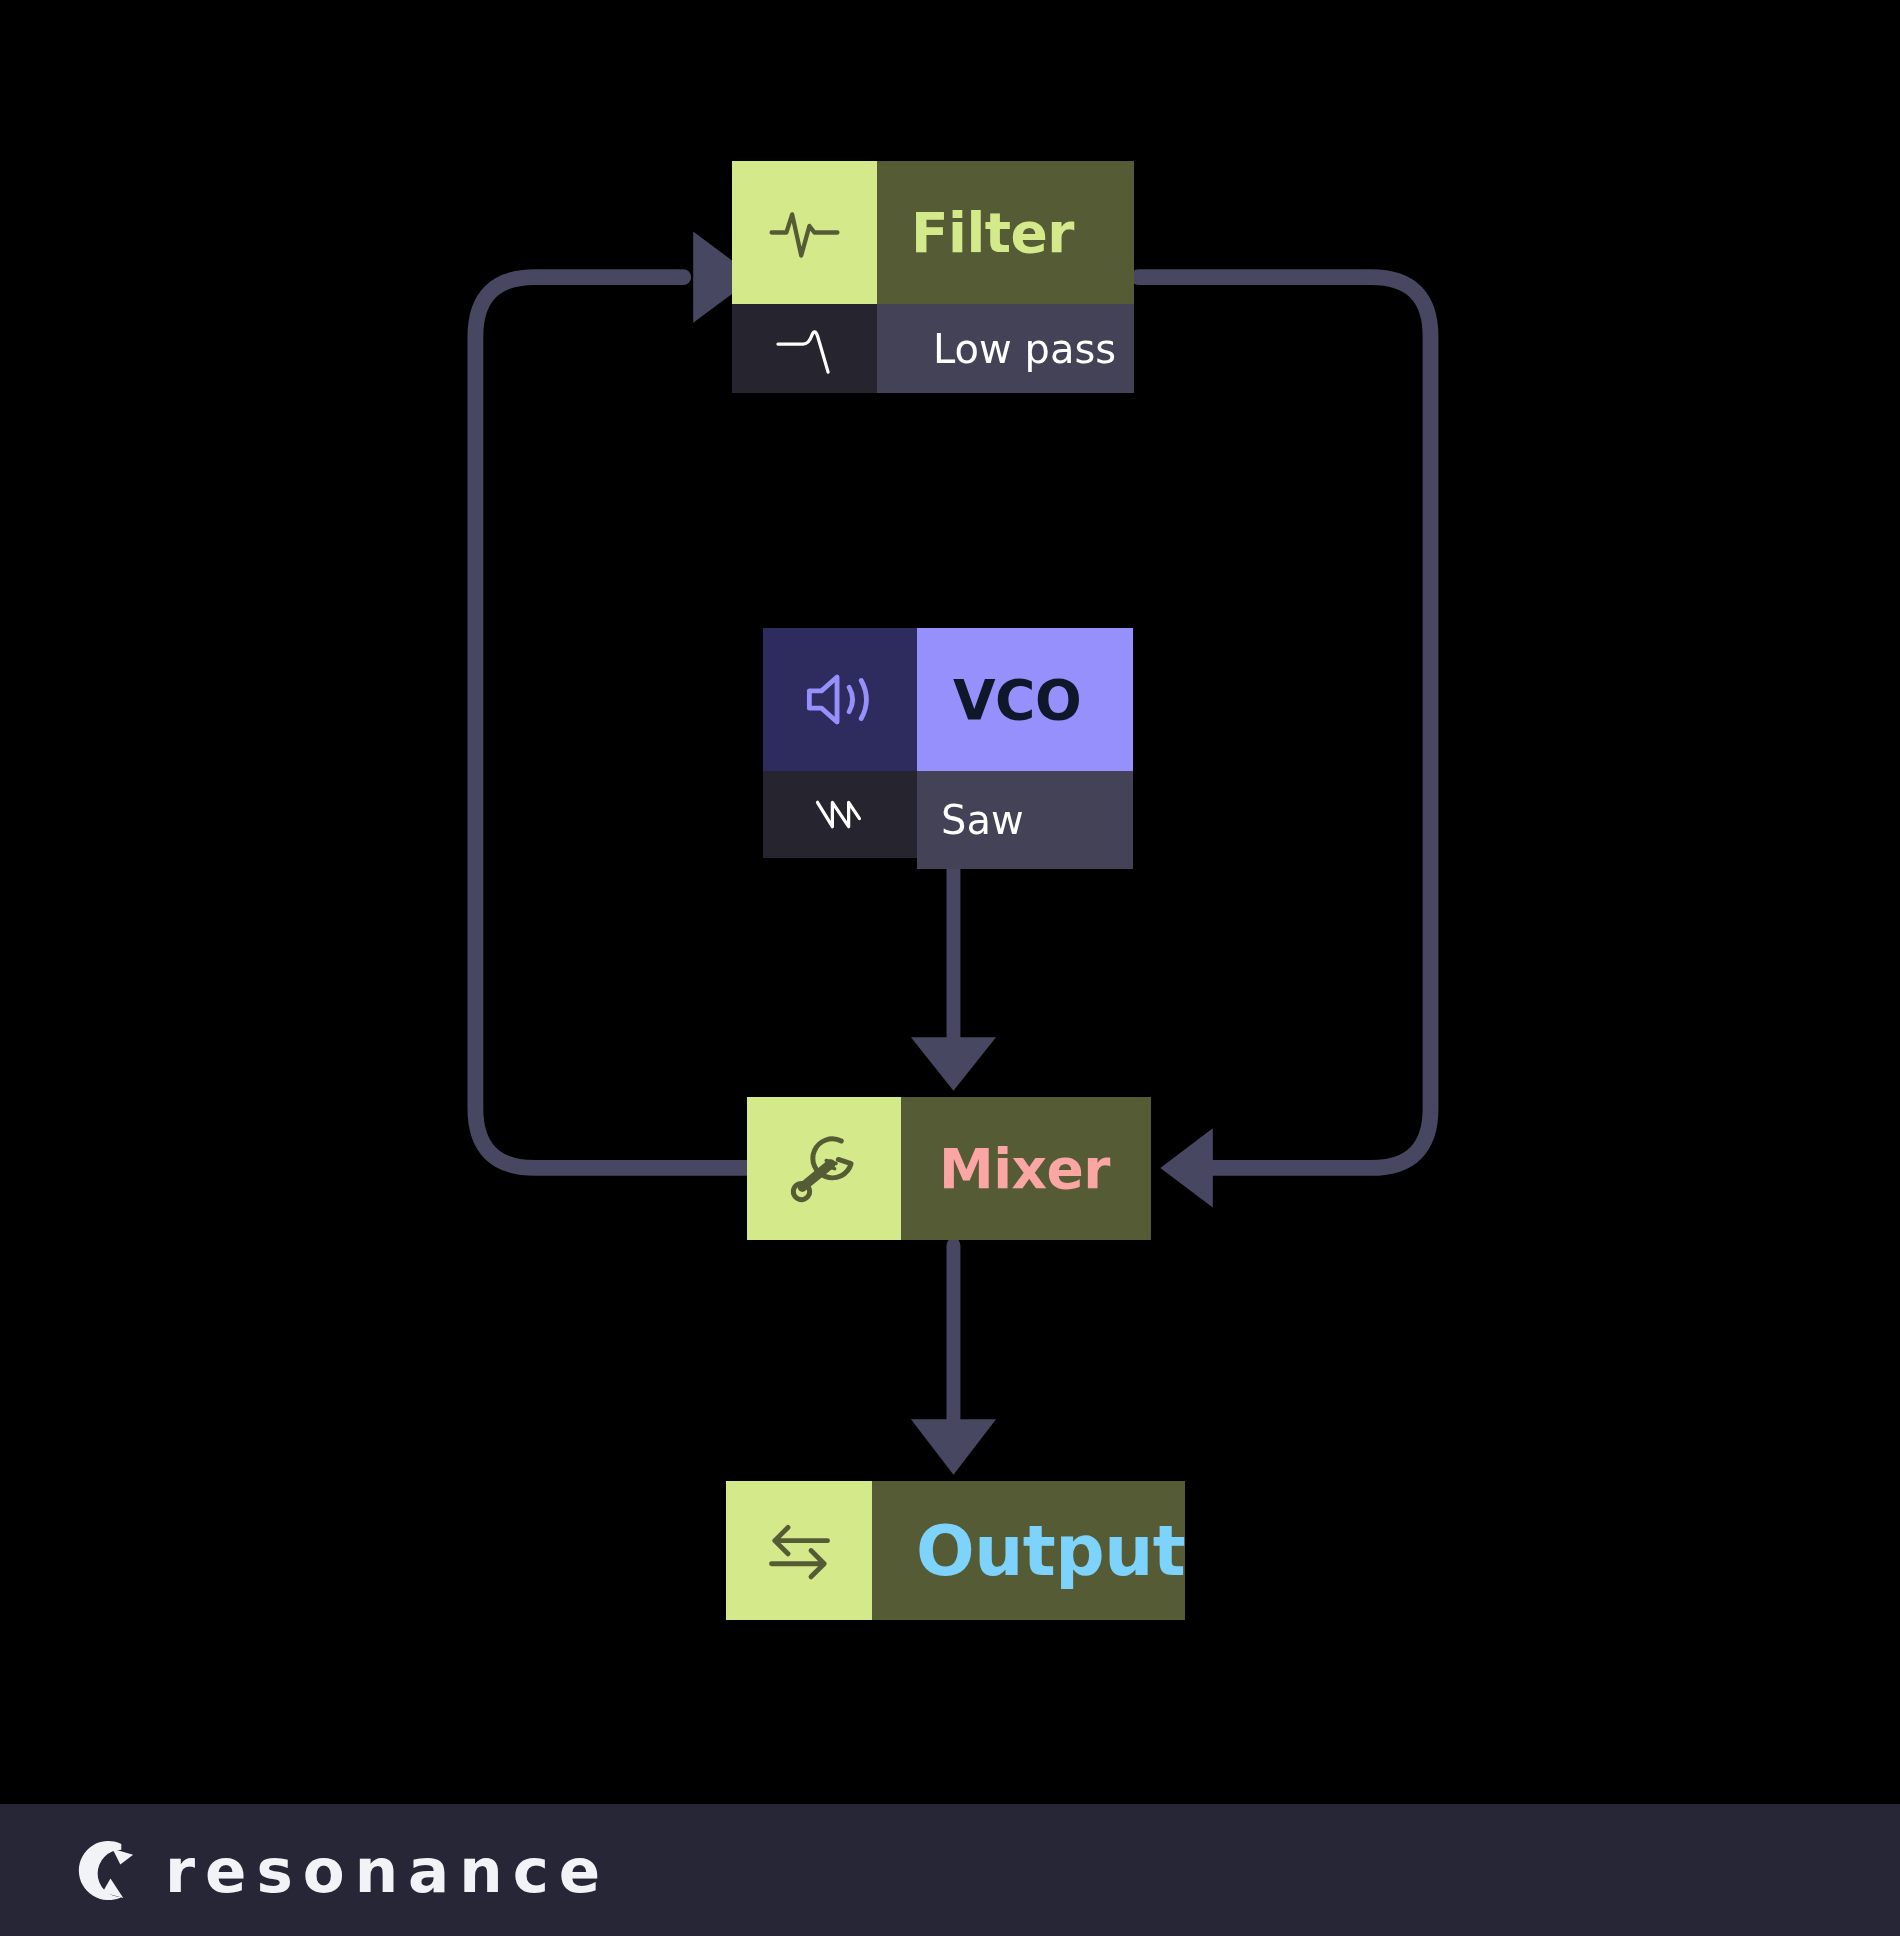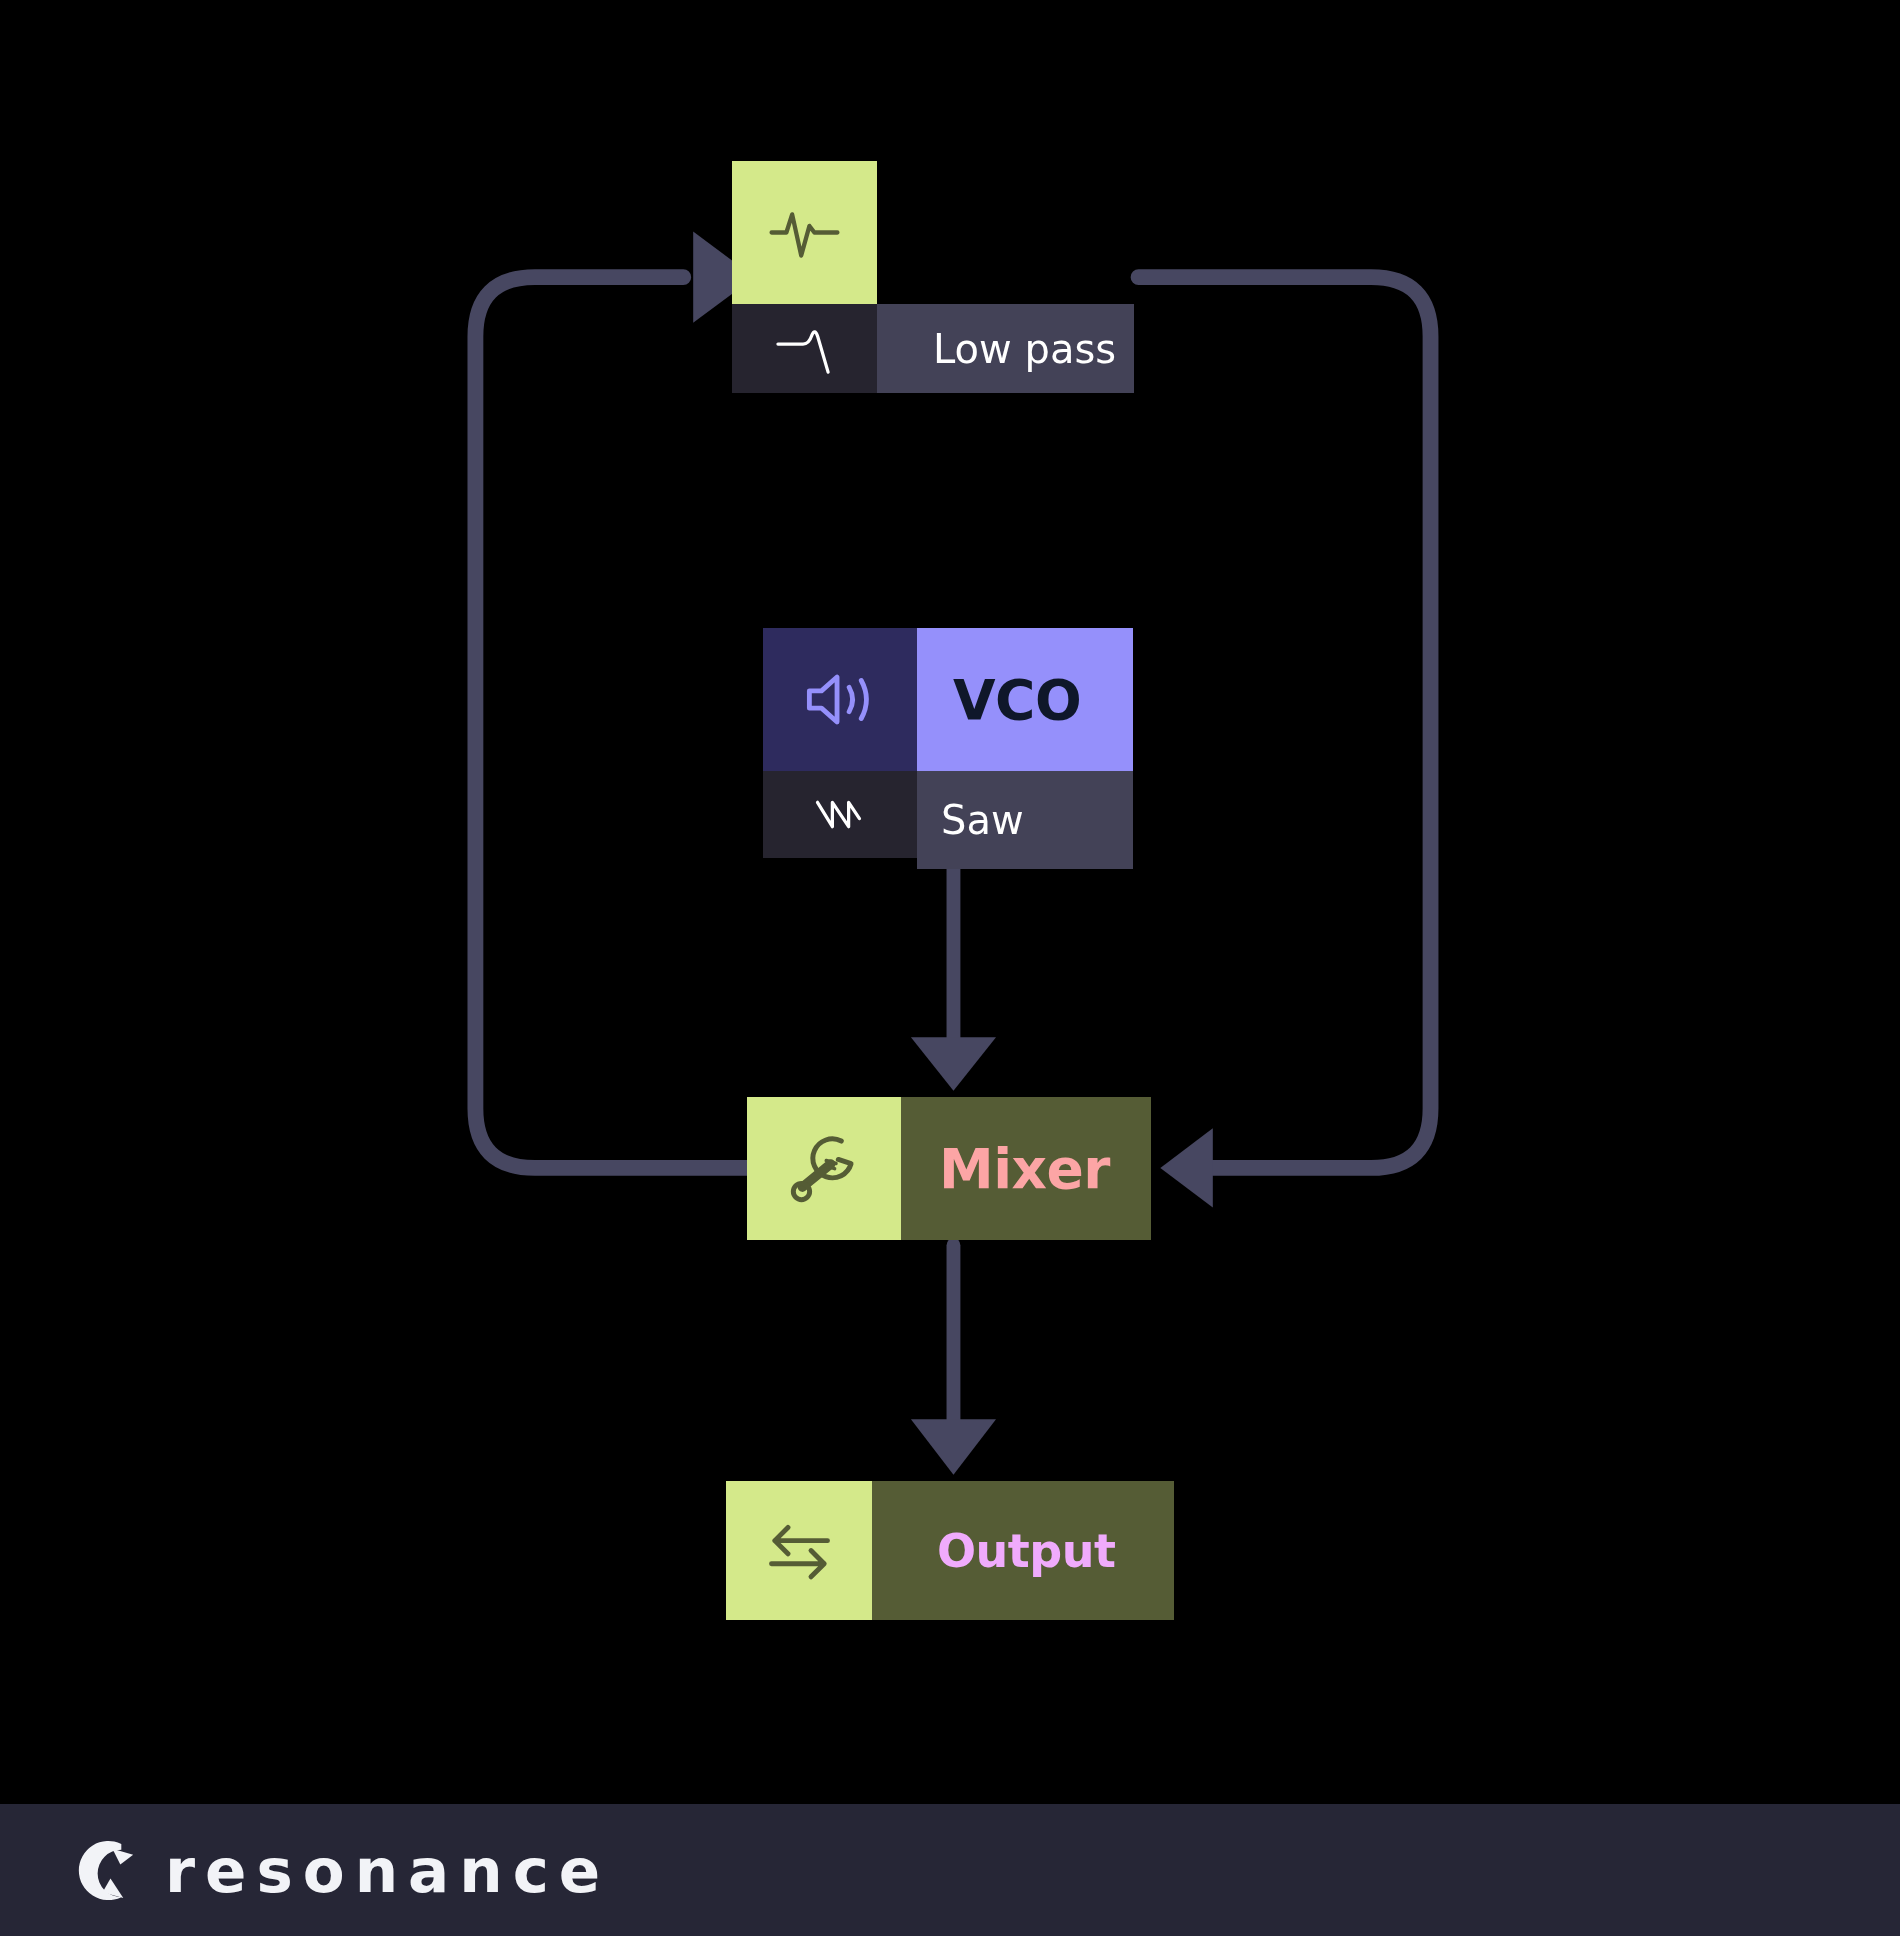--- a/index.html
+++ b/index.html
@@ -95,21 +95,21 @@
   #node-vco .sub-label { height: 98px; padding-left: 24px; }
 
   
   #node-mixer { left: 747px; top: 1097px; width: 404px; }
   #node-mixer .node-icon { width: 154px; height: 143px; background: #d4e98a; }
   #node-mixer .node-title { height: 143px; background: #555c35; color: #fca5a5; font-size: 55px; padding-left: 38px; }
 
   
   #node-output { left: 726px; top: 1481px; width: 448px; }
   #node-output .node-icon { width: 146px; height: 139px; background: #d4e98a; }
-  #node-output .node-title { height: 139px; background: #555c35; color: #f0abfc; font-size: 46px; padding-left: 65px; }
+  #node-output .node-title { height: 139px; background: #555c35; color: #7dd3fc; font-size: 69px; padding-left: 44px; }
 
   
   #footer {
     position: absolute;
     left: 0;
     top: 1804px;
     width: 1901px;
     height: 133px;
     background: #262636;
     display: flex;
@@ -158,20 +158,21 @@
     <polygon points="920,1434 1006,1434 963,1490" fill="#474761"></polygon>
   </svg>
 
   <div class="node" id="node-filter">
     <div class="node-main">
       <div class="node-icon">
         <svg width="79" height="79" viewBox="0 0 48 48">
           <path d="M4 24 L13 24 L16.5 13 L22 38 L27 20 L30 24 L44 24" fill="none" stroke="#555c35" stroke-width="2.6" stroke-linecap="round" stroke-linejoin="round"></path>
         </svg>
       </div>
+      <div class="node-title">Filter</div>
     </div>
     <div class="node-sub">
       <div class="sub-icon">
         <svg width="71" height="59" viewBox="0 0 48 40">
           <path d="M6 17 L23 17 Q27 17 29 11 Q31 6 33 12 L40 36" fill="none" stroke="#ffffff" stroke-width="2.2" stroke-linecap="round" stroke-linejoin="round"></path>
         </svg>
       </div>
       <div class="sub-label">Low pass</div>
     </div>
   </div>

